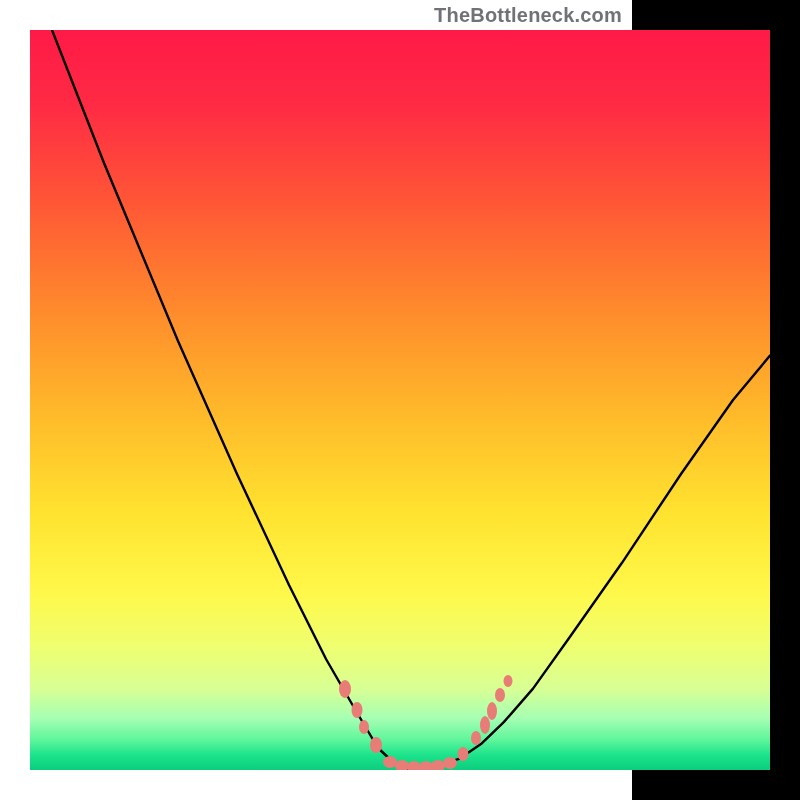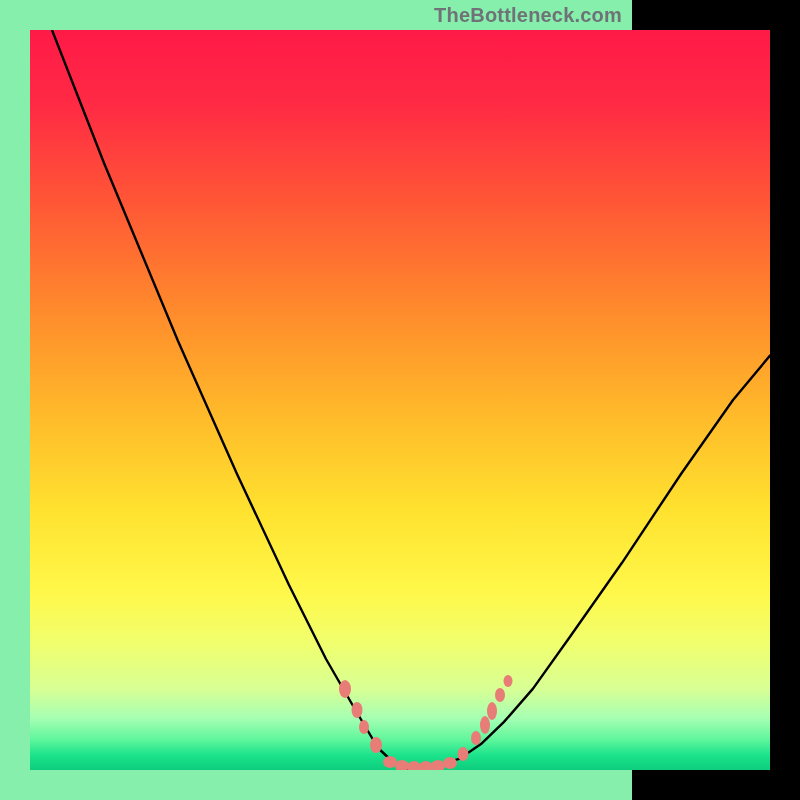--- a/index.html
+++ b/index.html
@@ -8,21 +8,21 @@
     width: 800px;
     height: 800px;
     overflow: hidden;
     background: #000;
     font-family: Arial, Helvetica, sans-serif;
   }
   .frame {
     position: relative;
     width: 632px;
     height: 800px;
-    background: #86efac;
+    background: #ffffff;
   }
   .plot {
     position: absolute;
     left: 30px;
     top: 30px;
     width: 740px;
     height: 740px;
     background: linear-gradient(to bottom,
       #ff1a47 0%,
       #ff2a44 10%,

